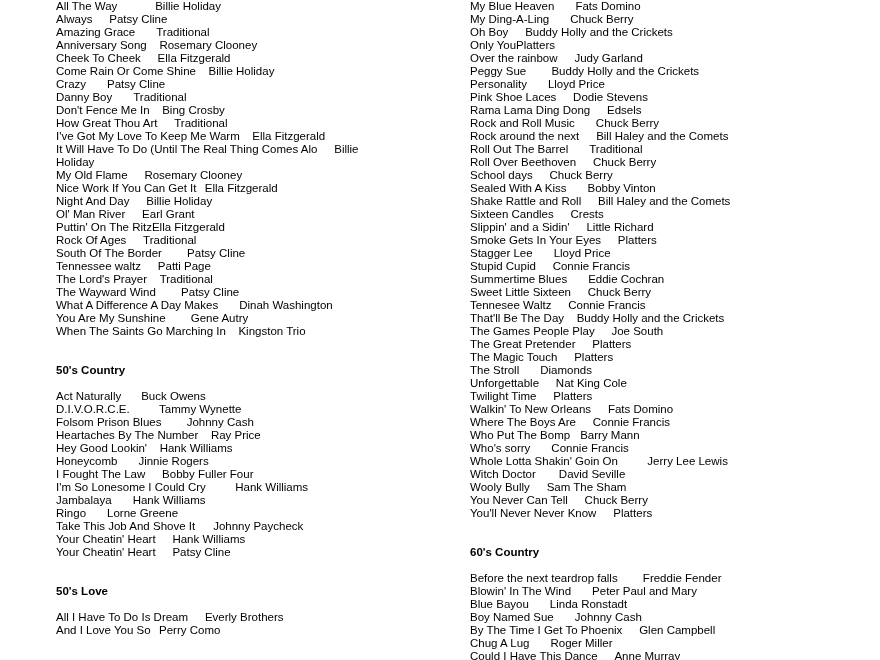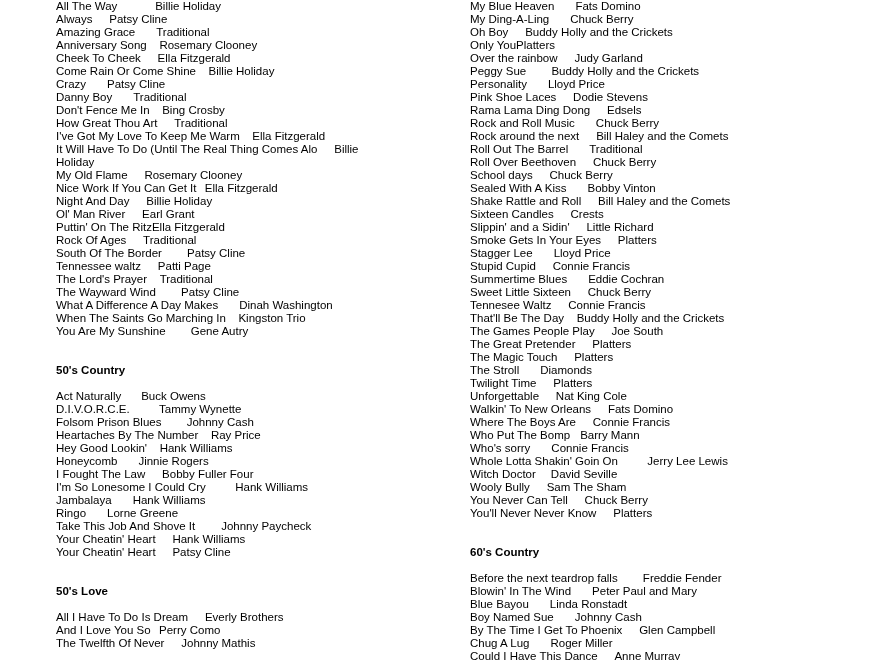--- a/index.html
+++ b/index.html
@@ -76,44 +76,43 @@
       <div class="entry"><span class="title">Nice Work If You Can Get It</span><span class="artist" style="margin-left: 8.4px;">Ella Fitzgerald</span></div>
       <div class="entry"><span class="title">Night And Day</span><span class="artist" style="margin-left: 16.8px;">Billie Holiday</span></div>
       <div class="entry"><span class="title">Ol' Man River</span><span class="artist" style="margin-left: 16.8px;">Earl Grant</span></div>
       <div class="entry"><span class="title">Puttin' On The Ritz</span><span class="artist" style="margin-left: 0px;">Ella Fitzgerald</span></div>
       <div class="entry"><span class="title">Rock Of Ages</span><span class="artist" style="margin-left: 16.8px;">Traditional</span></div>
       <div class="entry"><span class="title">South Of The Border</span><span class="artist" style="margin-left: 25.2px;">Patsy Cline</span></div>
       <div class="entry"><span class="title">Tennessee waltz</span><span class="artist" style="margin-left: 16.8px;">Patti Page</span></div>
       <div class="entry"><span class="title">The Lord's Prayer</span><span class="artist" style="margin-left: 12.6px;">Traditional</span></div>
       <div class="entry"><span class="title">The Wayward Wind</span><span class="artist" style="margin-left: 25.2px;">Patsy Cline</span></div>
       <div class="entry"><span class="title">What A Difference A Day Makes</span><span class="artist" style="margin-left: 21px;">Dinah Washington</span></div>
+      <div class="entry"><span class="title">You Are My Sunshine</span><span class="artist" style="margin-left: 25.2px;">Gene Autry</span></div>
       <div class="entry"><span class="title">When The Saints Go Marching In</span><span class="artist" style="margin-left: 12.6px;">Kingston Trio</span></div>
-      <div class="entry"><span class="title">You Are My Sunshine</span><span class="artist" style="margin-left: 25.2px;">Gene Autry</span></div>
       <div class="spacer-lg"></div>
       <div class="section-head">50's Country</div>
       <div class="spacer-md"></div>
       <div class="entry"><span class="title">Act Naturally</span><span class="artist" style="margin-left: 20px;">Buck Owens</span></div>
       <div class="entry"><span class="title">D.I.V.O.R.C.E.</span><span class="artist" style="margin-left: 29.4px;">Tammy Wynette</span></div>
       <div class="entry"><span class="title">Folsom Prison Blues</span><span class="artist" style="margin-left: 25.2px;">Johnny Cash</span></div>
       <div class="entry"><span class="title">Heartaches By The Number</span><span class="artist" style="margin-left: 12.6px;">Ray Price</span></div>
       <div class="entry"><span class="title">Hey Good Lookin'</span><span class="artist" style="margin-left: 12.6px;">Hank Williams</span></div>
       <div class="entry"><span class="title">Honeycomb</span><span class="artist" style="margin-left: 21px;">Jinnie Rogers</span></div>
       <div class="entry"><span class="title">I Fought The Law</span><span class="artist" style="margin-left: 16.8px;">Bobby Fuller Four</span></div>
       <div class="entry"><span class="title">I'm So Lonesome I Could Cry</span><span class="artist" style="margin-left: 29.4px;">Hank Williams</span></div>
       <div class="entry"><span class="title">Jambalaya</span><span class="artist" style="margin-left: 21px;">Hank Williams</span></div>
       <div class="entry"><span class="title">Ringo</span><span class="artist" style="margin-left: 21px;">Lorne Greene</span></div>
-      <div class="entry"><span class="title">Take This Job And Shove It</span><span class="artist" style="margin-left: 26px;">Johnny Paycheck</span></div>
+      <div class="entry"><span class="title">Take This Job And Shove It</span><span class="artist" style="margin-left: 18px;">Johnny Paycheck</span></div>
       <div class="entry"><span class="title">Your Cheatin' Heart</span><span class="artist" style="margin-left: 16.8px;">Hank Williams</span></div>
       <div class="entry"><span class="title">Your Cheatin' Heart</span><span class="artist" style="margin-left: 16.8px;">Patsy Cline</span></div>
       <div class="spacer-lg"></div>
       <div class="section-head">50's Love</div>
       <div class="spacer-md"></div>
       <div class="entry"><span class="title">All I Have To Do Is Dream</span><span class="artist" style="margin-left: 16.8px;">Everly Brothers</span></div>
       <div class="entry"><span class="title">And I Love You So</span><span class="artist" style="margin-left: 8.4px;">Perry Como</span></div>
-      <div class="entry"><span class="title">The Twelfth Of Never</span><span class="artist" style="margin-left: 16.8px;">Johnny Mathis</span></div>
       <div class="spacer-lg"></div>
     </div>
   <div class="col col-right" id="col-right">
       <div class="entry"><span class="title">My Blue Heaven</span><span class="artist" style="margin-left: 21px;">Fats Domino</span></div>
       <div class="entry"><span class="title">My Ding-A-Ling</span><span class="artist" style="margin-left: 21px;">Chuck Berry</span></div>
       <div class="entry"><span class="title">Oh Boy</span><span class="artist" style="margin-left: 16.8px;">Buddy Holly and the Crickets</span></div>
       <div class="entry"><span class="title">Only You</span><span class="artist" style="margin-left: 0px;">Platters</span></div>
       <div class="entry"><span class="title">Over the rainbow</span><span class="artist" style="margin-left: 16.8px;">Judy Garland</span></div>
       <div class="entry"><span class="title">Peggy Sue</span><span class="artist" style="margin-left: 25.2px;">Buddy Holly and the Crickets</span></div>
       <div class="entry"><span class="title">Personality</span><span class="artist" style="margin-left: 21px;">Lloyd Price</span></div>
@@ -132,28 +131,28 @@
       <div class="entry"><span class="title">Stagger Lee</span><span class="artist" style="margin-left: 21px;">Lloyd Price</span></div>
       <div class="entry"><span class="title">Stupid Cupid</span><span class="artist" style="margin-left: 16.8px;">Connie Francis</span></div>
       <div class="entry"><span class="title">Summertime Blues</span><span class="artist" style="margin-left: 21px;">Eddie Cochran</span></div>
       <div class="entry"><span class="title">Sweet Little Sixteen</span><span class="artist" style="margin-left: 16.8px;">Chuck Berry</span></div>
       <div class="entry"><span class="title">Tennesee Waltz</span><span class="artist" style="margin-left: 16.8px;">Connie Francis</span></div>
       <div class="entry"><span class="title">That'll Be The Day</span><span class="artist" style="margin-left: 12.6px;">Buddy Holly and the Crickets</span></div>
       <div class="entry"><span class="title">The Games People Play</span><span class="artist" style="margin-left: 16.8px;">Joe South</span></div>
       <div class="entry"><span class="title">The Great Pretender</span><span class="artist" style="margin-left: 16.8px;">Platters</span></div>
       <div class="entry"><span class="title">The Magic Touch</span><span class="artist" style="margin-left: 16.8px;">Platters</span></div>
       <div class="entry"><span class="title">The Stroll</span><span class="artist" style="margin-left: 21px;">Diamonds</span></div>
+      <div class="entry"><span class="title">Unforgettable</span><span class="artist" style="margin-left: 16.8px;">Nat King Cole</span></div>
       <div class="entry"><span class="title">Twilight Time</span><span class="artist" style="margin-left: 16.8px;">Platters</span></div>
-      <div class="entry"><span class="title">Unforgettable</span><span class="artist" style="margin-left: 16.8px;">Nat King Cole</span></div>
       <div class="entry"><span class="title">Walkin' To New Orleans</span><span class="artist" style="margin-left: 16.8px;">Fats Domino</span></div>
       <div class="entry"><span class="title">Where The Boys Are</span><span class="artist" style="margin-left: 16.8px;">Connie Francis</span></div>
       <div class="entry"><span class="title">Who Put The Bomp</span><span class="artist" style="margin-left: 10px;">Barry Mann</span></div>
       <div class="entry"><span class="title">Who's sorry</span><span class="artist" style="margin-left: 21px;">Connie Francis</span></div>
       <div class="entry"><span class="title">Whole Lotta Shakin' Goin On</span><span class="artist" style="margin-left: 29.4px;">Jerry Lee Lewis</span></div>
-      <div class="entry"><span class="title">Witch Doctor</span><span class="artist" style="margin-left: 15px;">David Seville</span></div>
+      <div class="entry"><span class="title">Witch Doctor</span><span class="artist" style="margin-left: 23px;">David Seville</span></div>
       <div class="entry"><span class="title">Wooly Bully</span><span class="artist" style="margin-left: 16.8px;">Sam The Sham</span></div>
       <div class="entry"><span class="title">You Never Can Tell</span><span class="artist" style="margin-left: 16.8px;">Chuck Berry</span></div>
       <div class="entry"><span class="title">You'll Never Never Know</span><span class="artist" style="margin-left: 16.8px;">Platters</span></div>
       <div class="spacer-lg"></div>
       <div class="section-head">60's Country</div>
       <div class="spacer-md"></div>
       <div class="entry"><span class="title">Before the next teardrop falls</span><span class="artist" style="margin-left: 25.2px;">Freddie Fender</span></div>
       <div class="entry"><span class="title">Blowin' In The Wind</span><span class="artist" style="margin-left: 21px;">Peter Paul and Mary</span></div>
       <div class="entry"><span class="title">Blue Bayou</span><span class="artist" style="margin-left: 21px;">Linda Ronstadt</span></div>
       <div class="entry"><span class="title">Boy Named Sue</span><span class="artist" style="margin-left: 21px;">Johnny Cash</span></div>

